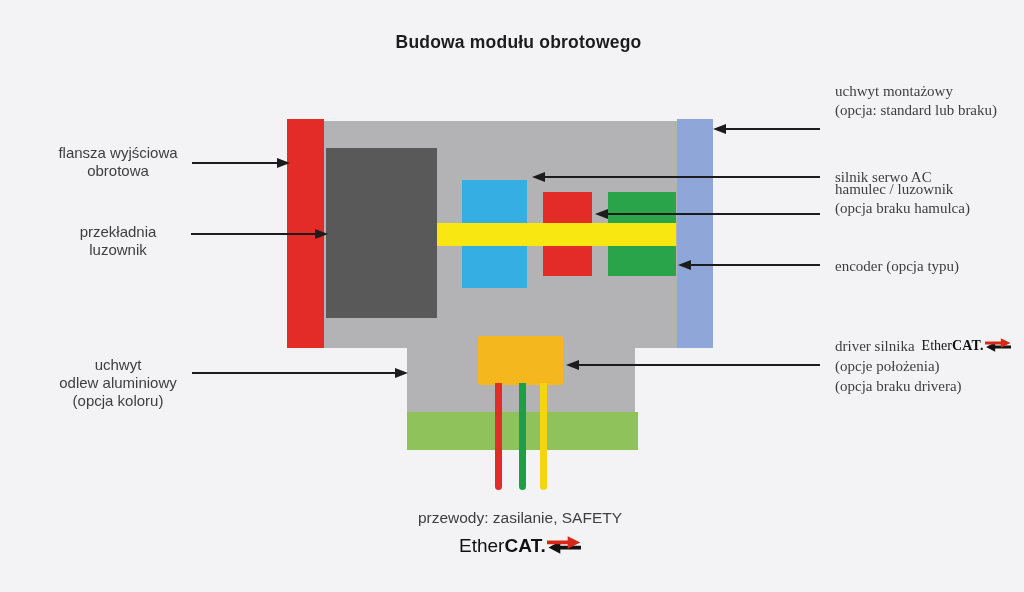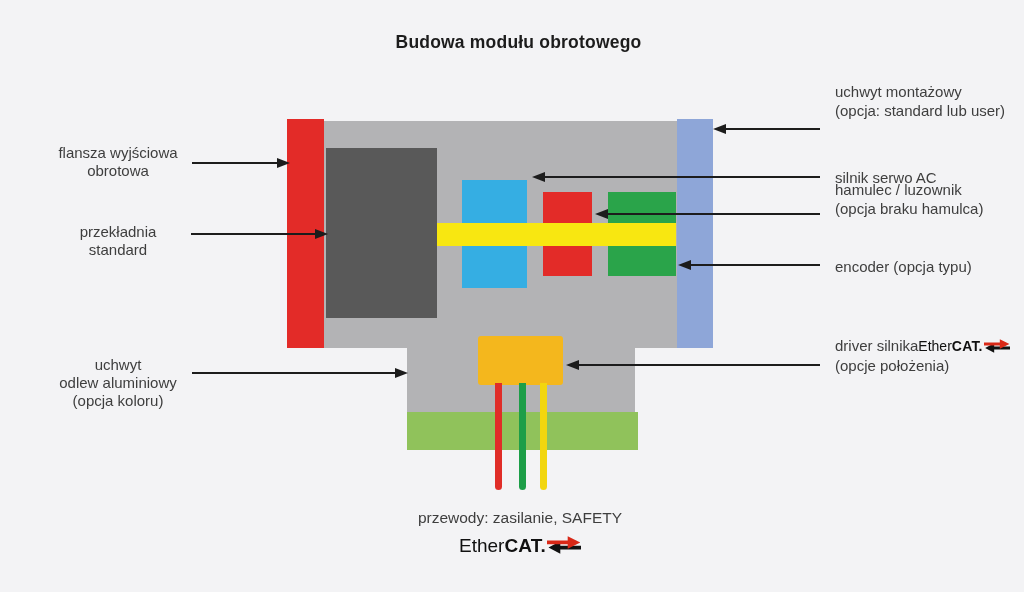--- a/index.html
+++ b/index.html
@@ -28,23 +28,23 @@
   .wire.w-yellow{left:540px;background:var(--c-wire-yellow);}
 
   
   svg.arrows{position:absolute;left:0;top:0;width:1024px;height:592px;pointer-events:none;}
   svg.arrows line{stroke:var(--c-arrow,#1c1c1c);stroke-width:2;}
   svg.arrows polygon{fill:var(--c-arrow,#1c1c1c);}
 
   
   .lbl{position:absolute;color:var(--c-text,#3e3e3e);font-size:15px;}
   .lbl-left{left:18px;width:200px;text-align:center;line-height:18px;}
-  .lbl-right{left:835px;text-align:left;line-height:19px;}
+  .lbl-right{left:835px;text-align:left;line-height:19px;font-family:Liberation Serif, serif;}
   .lbl .ln{white-space:nowrap;}
-  .driver-line1{display:flex;align-items:center;}
+  .driver-line1{display:flex;align-items:center;gap:7px;}
 
   .caption{position:absolute;left:0;top:509px;width:1040px;text-align:center;
            color:var(--c-text,#3e3e3e);font-size:15.5px;}
 
   
   .ec-logo{display:inline-flex;align-items:baseline;color:var(--c-logo-black,#111);}
   .ec-normal{font-weight:400;}
   .ec-bold{font-weight:800;letter-spacing:.2px;}
   .ec-arrows{position:relative;top:2px;margin-left:1px;}
   .ec-red{fill:var(--c-logo-red,#d92817);}
@@ -109,31 +109,31 @@
         <polygon points="566,365 579,360 579,370"></polygon>
       </g>
   </svg>
 
   <div class="lbl lbl-left" style="top:144px">
     <div class="ln">flansza wyjściowa</div>
     <div class="ln">obrotowa</div>
   </div>
   <div class="lbl lbl-left" style="top:223px">
     <div class="ln">przekładnia</div>
-    <div class="ln">standard</div>
+    <div class="ln">luzownik</div>
   </div>
   <div class="lbl lbl-left" style="top:356px">
     <div class="ln">uchwyt</div>
     <div class="ln">odlew aluminiowy</div>
     <div class="ln">(opcja koloru)</div>
   </div>
 
   <div class="lbl lbl-right" style="top:82px">
     <div class="ln">uchwyt montażowy</div>
-    <div class="ln">(opcja: standard lub user)</div>
+    <div class="ln">(opcja: standard lub braku)</div>
   </div>
   <div class="lbl lbl-right" style="top:168px">
     <div class="ln">silnik serwo AC</div>
   </div>
   <div class="lbl lbl-right" style="top:180px">
     <div class="ln">hamulec / luzownik</div>
     <div class="ln">(opcja braku hamulca)</div>
   </div>
   <div class="lbl lbl-right" style="top:257px">
     <div class="ln">encoder (opcja typu)</div>
@@ -144,20 +144,21 @@
       <span class="ec-logo ec-small">
         <span class="ec-normal">Ether</span>
           <span class="ec-bold">CAT.</span>
         <svg class="ec-arrows" width="26" height="14" viewBox="0 0 46 24">
           <polygon class="ec-black" points="46,13 18,13 18,7 2,15.5 18,24 18,18 46,18"></polygon>
           <polygon class="ec-red" points="0,6 28,6 28,0 45,8.5 28,17 28,11 0,11"></polygon>
         </svg>
       </span>
     </div>
     <div class="ln">(opcje położenia)</div>
+    <div class="ln">(opcja braku drivera)</div>
   </div>
 
   <div class="caption">przewody: zasilanie, SAFETY</div>
   <div class="bottom-logo">
     <span class="ec-logo ec-large">
       <span class="ec-normal">Ether</span>
         <span class="ec-bold">CAT.</span>
       <svg class="ec-arrows" width="34" height="18" viewBox="0 0 46 24">
         <polygon class="ec-black" points="46,13 18,13 18,7 2,15.5 18,24 18,18 46,18"></polygon>
         <polygon class="ec-red" points="0,6 28,6 28,0 45,8.5 28,17 28,11 0,11"></polygon>

